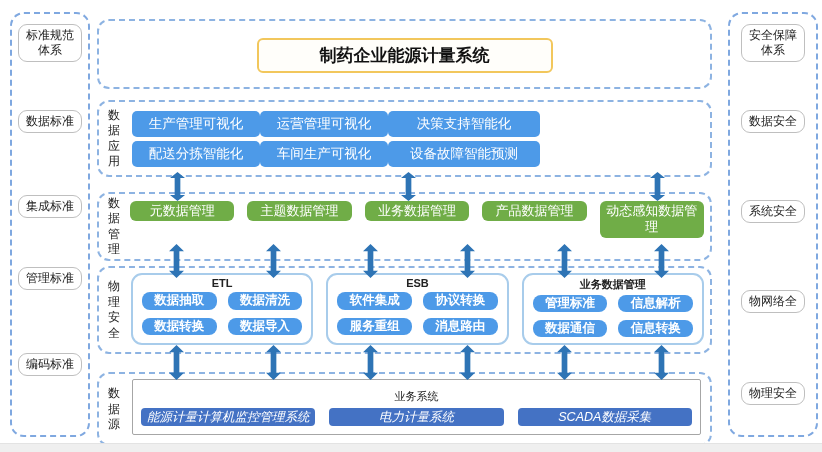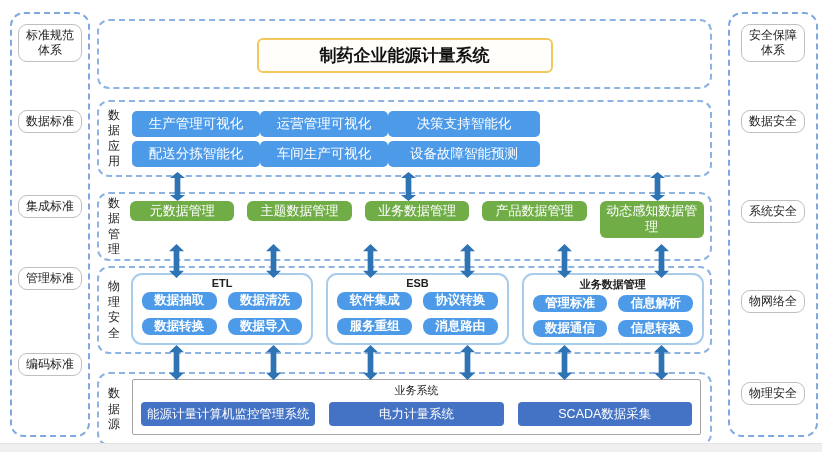--- a/index.html
+++ b/index.html
@@ -93,24 +93,24 @@
     gap:8px 11px;
   }
   .small-box {
     border-radius:8px; background:var(--app_blue); color:#fff; font-size:12.5px;
     display:flex; align-items:center; justify-content:center; white-space:nowrap;
   }
   
   .biz {
     position:absolute; left:33px; right:9px; top:5px; bottom:9px;
     border:1px solid var(--gray_border); border-radius:2px; background:#fff;
-    padding:3px 8px 8px; display:flex; flex-direction:column;
+    padding:9px 8px 8px; display:flex; flex-direction:column;
   }
   .biz-label { text-align:center; font-size:11px; color:#222; margin-bottom:4px; }
-  .biz-row { flex:1; display:flex; gap:14px; }
+  .biz-row { flex:1; display:flex; gap:14px;font-style:italic; }
   .dark-box {
     flex:1; border-radius:4px; background:var(--dark_blue); color:#fff;
     font-size:12.5px; display:flex; align-items:center; justify-content:center;
     white-space:nowrap;
   }
   
   .arrow {
     position:absolute; width:15px; background:var(--arrow_blue); z-index:3;
     clip-path:polygon(50% 0%,100% 21%,69% 21%,69% 79%,100% 79%,50% 100%,0% 79%,31% 79%,31% 21%,0% 21%);
   }

